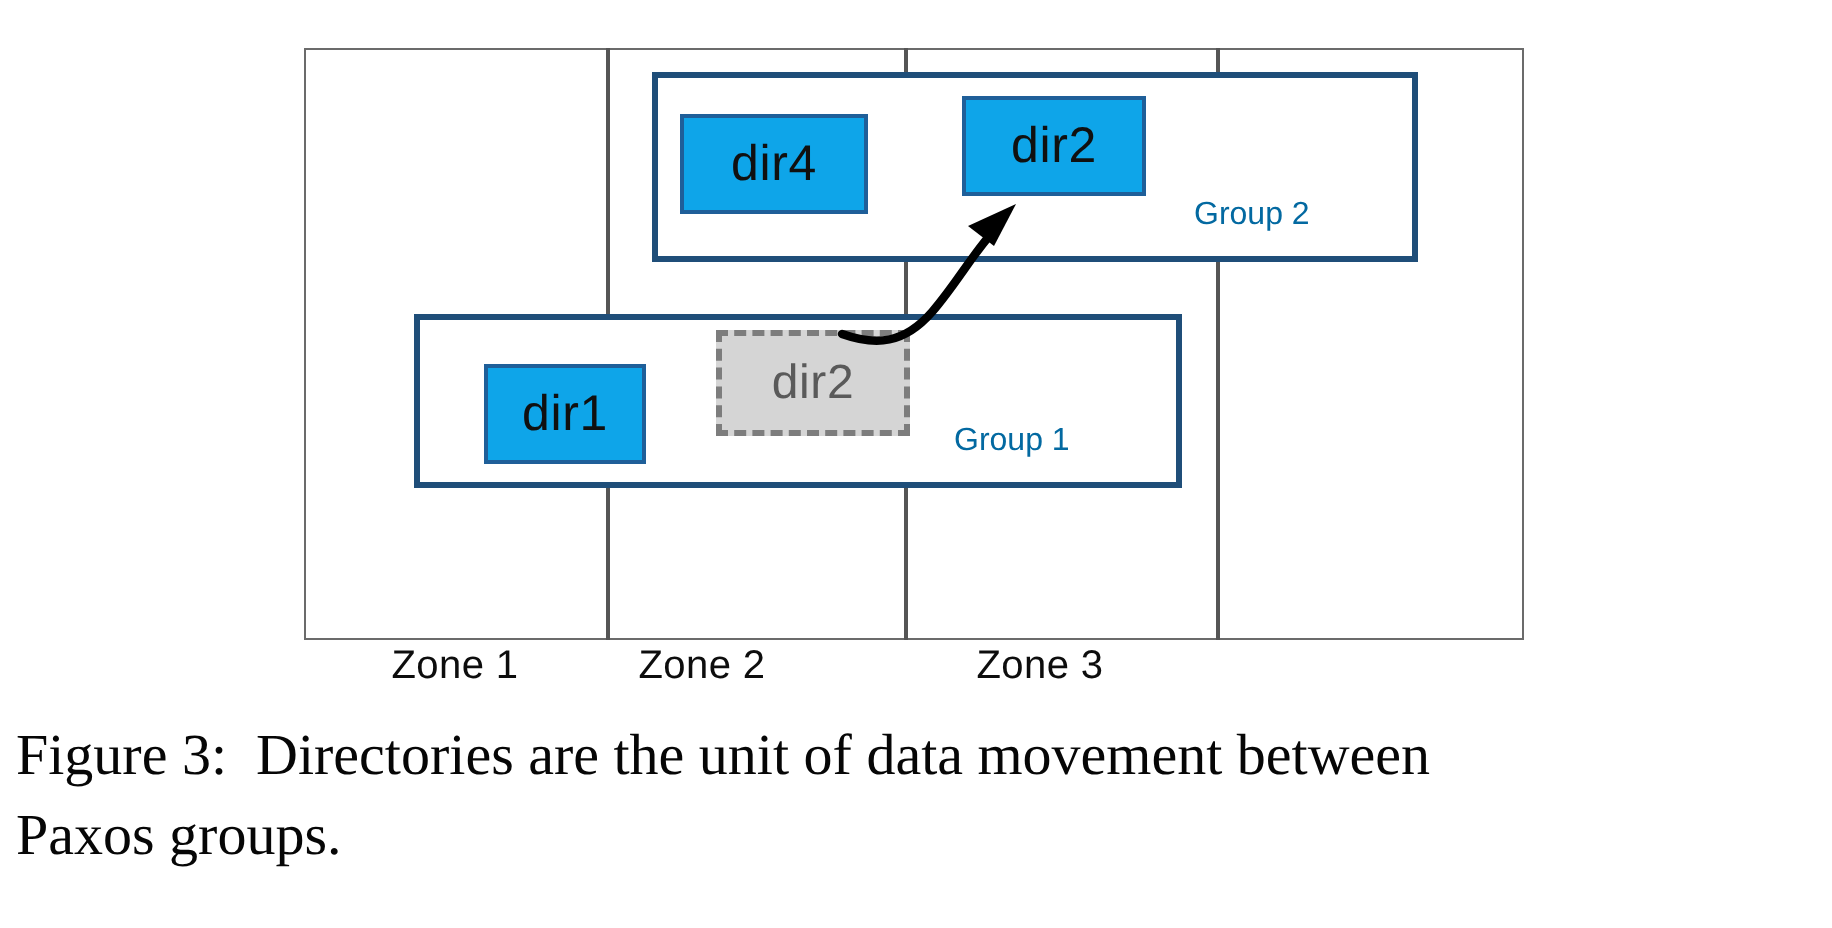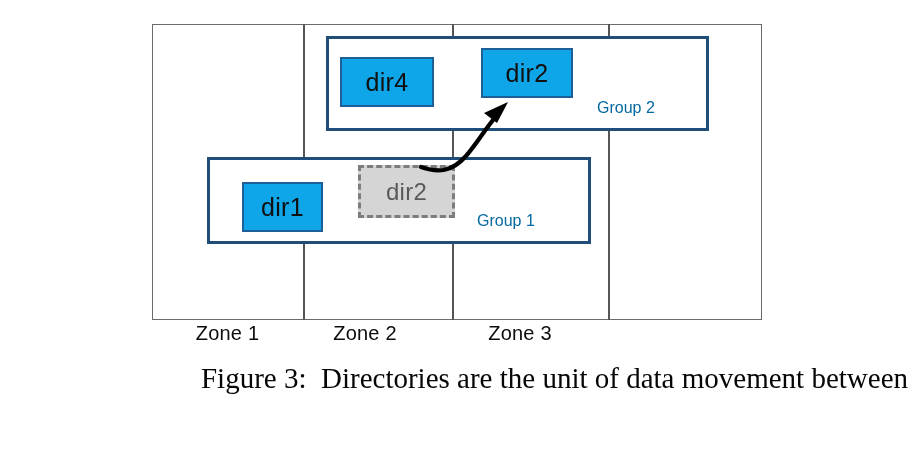--- a/index.html
+++ b/index.html
@@ -52,21 +52,21 @@
     top: 276px;
     width: 150px;
     text-align: center;
     font-size: 20px;
     color: #0d0d0d;
     font-family: "Liberation Sans", sans-serif;
     letter-spacing: 0.2px;
     margin-top: 46px;
   }
   .zone-label.z1 { left: 152px; width: 151px; }
-  .zone-label.z2 { left: 303px; width: 124px; }
+  .zone-label.z2 { left: 289px; width: 124px; }
   .zone-label.z3 { left: 452px; width: 136px; }
   .zone-label.z4 { left: 608px; width: 154px; }
 
   
   .group-box {
     position: absolute;
     box-sizing: border-box;
     background: #ffffff;
     border: 3px solid #1f4e79;
   }
@@ -133,21 +133,20 @@
   
   #caption {
     position: absolute;
     left: 8px;
     top: 358px;
     width: 900px;
     font-family: "Liberation Serif", serif;
     font-size: 29px;
     line-height: 40px;
     color: #060606;
-    text-align: right;
   }
   #caption .cap-line { display: block; white-space: pre; }
 </style>
 </head>
 <body>
 
 <div id="figure">
 
   <div class="zone-frame"></div>
 
@@ -173,13 +172,14 @@
   </svg>
 
   <div class="zone-label z1">Zone 1</div>
   <div class="zone-label z2">Zone 2</div>
   <div class="zone-label z3">Zone 3</div>
 
 </div>
 
 <div id="caption">
   <span class="cap-line">Figure 3:  Directories are the unit of data movement between</span>
+  <span class="cap-line">Paxos groups.</span>
 </div>
 
 </body></html>

